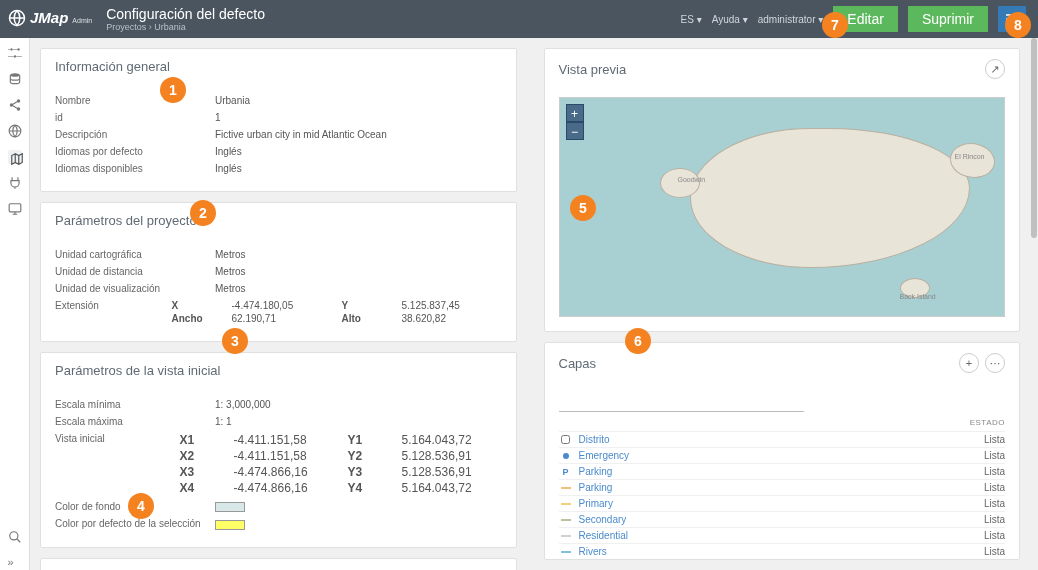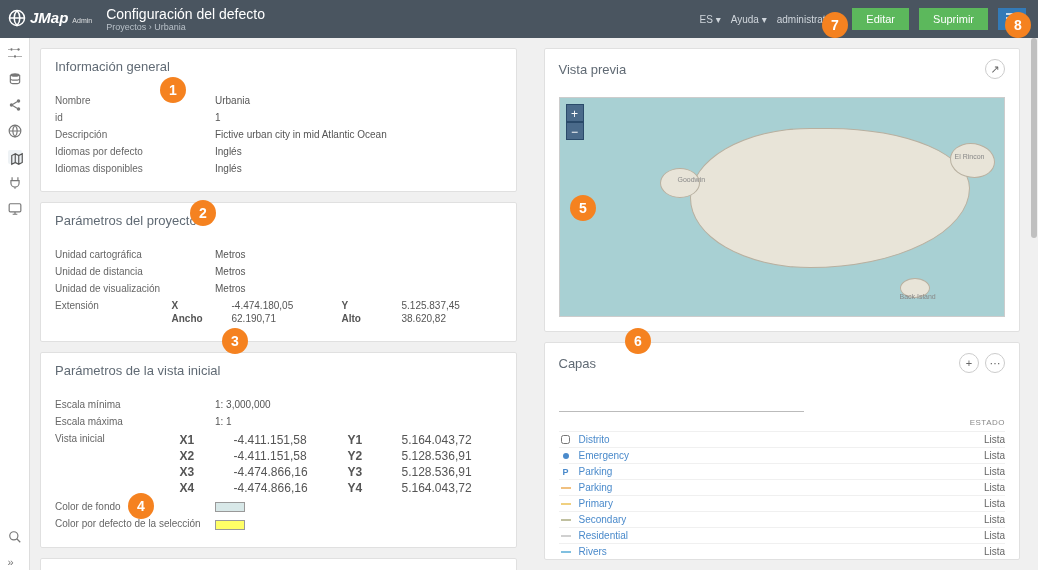--- a/index.html
+++ b/index.html
@@ -8,21 +8,21 @@
 .topbar { background: #4a5560; height: 38px; display: flex; align-items: center; padding: 0 12px 0 8px; color: #fff; position: relative; }
 .logo { display: flex; align-items: flex-start; gap: 4px; margin-right: 14px; }
 .logo-text { font-size: 15px; font-weight: bold; font-style: italic; }
 .logo-sub { font-size: 7px; opacity: .8; margin-top: 8px; }
 .title-block { display: flex; flex-direction: column; }
 .page-title { font-size: 14px; color: #fff; }
 .breadcrumb { font-size: 9px; color: #b8c0c8; }
 .breadcrumb a { color: #b8c0c8; text-decoration: none; }
 .top-right { margin-left: auto; display: flex; align-items: center; gap: 10px; font-size: 10px; }
 .top-right .link { color: #d0d6dc; cursor: pointer; }
-.btn { padding: 5px 14px; border-radius: 0; font-size: 11px; cursor: pointer; border: none; color: #fff; }
+.btn { padding: 5px 14px; border-radius: 0; font-size: 14px; cursor: pointer; border: none; color: #fff; }
 .btn-green { background: #5cb85c; }
 .btn-blue { background: #337ab7; padding: 5px 8px; }
 
 .sidebar { position: absolute; left: 0; top: 38px; bottom: 0; width: 30px; background: #fff; border-right: 1px solid #ddd; display: flex; flex-direction: column; align-items: center; padding-top: 8px; gap: 12px; }
 .sidebar .ico { width: 14px; height: 14px; color: #777; cursor: pointer; }
 .sidebar .spacer { flex: 1; }
 
 .main { position: absolute; left: 30px; right: 8px; top: 38px; bottom: 0; overflow-y: auto; padding: 10px; display: flex; gap: 27px; }
 .col { flex: 1; display: flex; flex-direction: column; gap: 10px; min-width: 0; }
 

